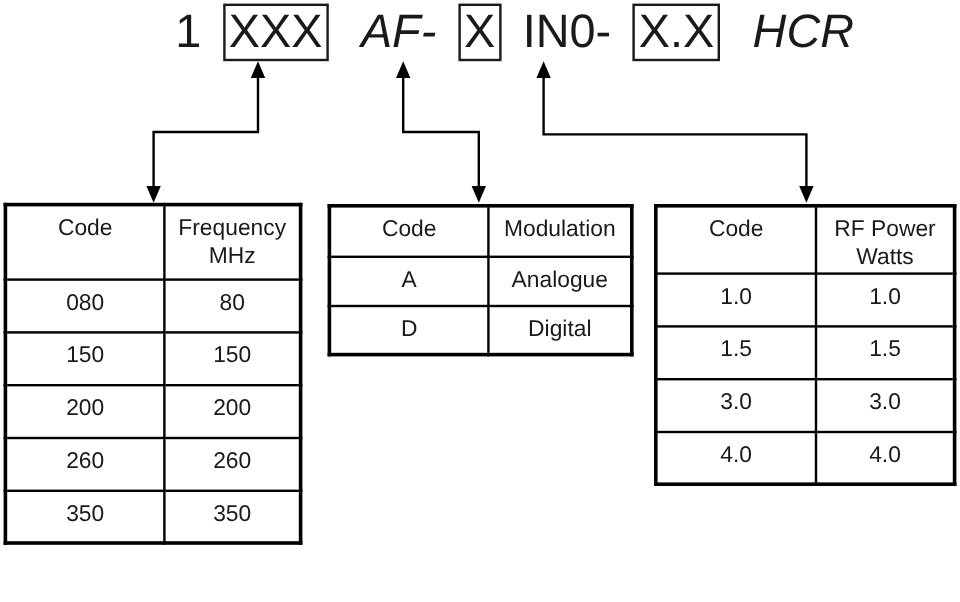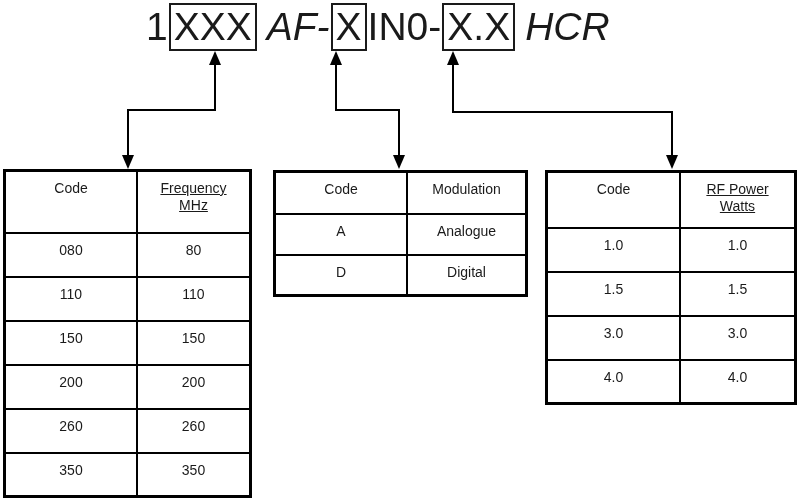--- a/index.html
+++ b/index.html
@@ -8,35 +8,35 @@
     font-family:"Liberation Sans",sans-serif;color:#111;
   }
   
   .title{
     position:absolute;left:146px;top:1px;height:52px;
     display:flex;align-items:center;
     font-size:39px;letter-spacing:0;white-space:pre;color:#1a1a1a;
   }
   .tbox{
     display:inline-flex;align-items:center;justify-content:center;
-    border:2px solid #1a1a1a;height:44px;padding:0 3px;margin:0 1px;
+    border:2px solid #1a1a1a;height:44px;padding:0 3px;margin:0 18px;
   }
   .gapL{margin-left:9px;font-style:italic;}
   
   .connectors{position:absolute;left:0;top:0;width:800px;height:502px;pointer-events:none;}
   
   table.dtable{
     position:absolute;border-collapse:collapse;table-layout:fixed;
-    background:#fff;border:3px solid #000;font-size:14px;color:#1a1a1a;
+    background:#fff;border:3px solid #000;font-size:19px;color:#1a1a1a;
   }
   .dtable th,.dtable td{
     border:2px solid #000;text-align:center;vertical-align:top;
     padding:8px 2px 0 2px;font-weight:normal;line-height:1.2;
   }
-  .hl{display:block;text-decoration:underline;}
+  .hl{display:block;}
   
   #freq-table{left:3px;top:169px;width:249px;}
   #freq-table thead tr{height:62px;}
   #freq-table tbody tr{height:44px;padding-left:28px;}
   #mod-table{left:273px;top:170px;width:255px;}
   #mod-table thead tr{height:42px;}
   #mod-table tbody tr{height:41px;}
   #rf-table{left:545px;top:170px;width:252px;}
   #rf-table thead tr{height:56px;}
   #rf-table tbody tr{height:44px;}
@@ -79,24 +79,20 @@
         <th>
           <span class="hl">Frequency</span>
           <span class="hl">MHz</span>
         </th>
       </tr>
     </thead>
     <tbody>
       <tr>
         <td>080</td>
         <td>80</td>
-      </tr>
-      <tr>
-        <td>110</td>
-        <td>110</td>
       </tr>
       <tr>
         <td>150</td>
         <td>150</td>
       </tr>
       <tr>
         <td>200</td>
         <td>200</td>
       </tr>
       <tr>

